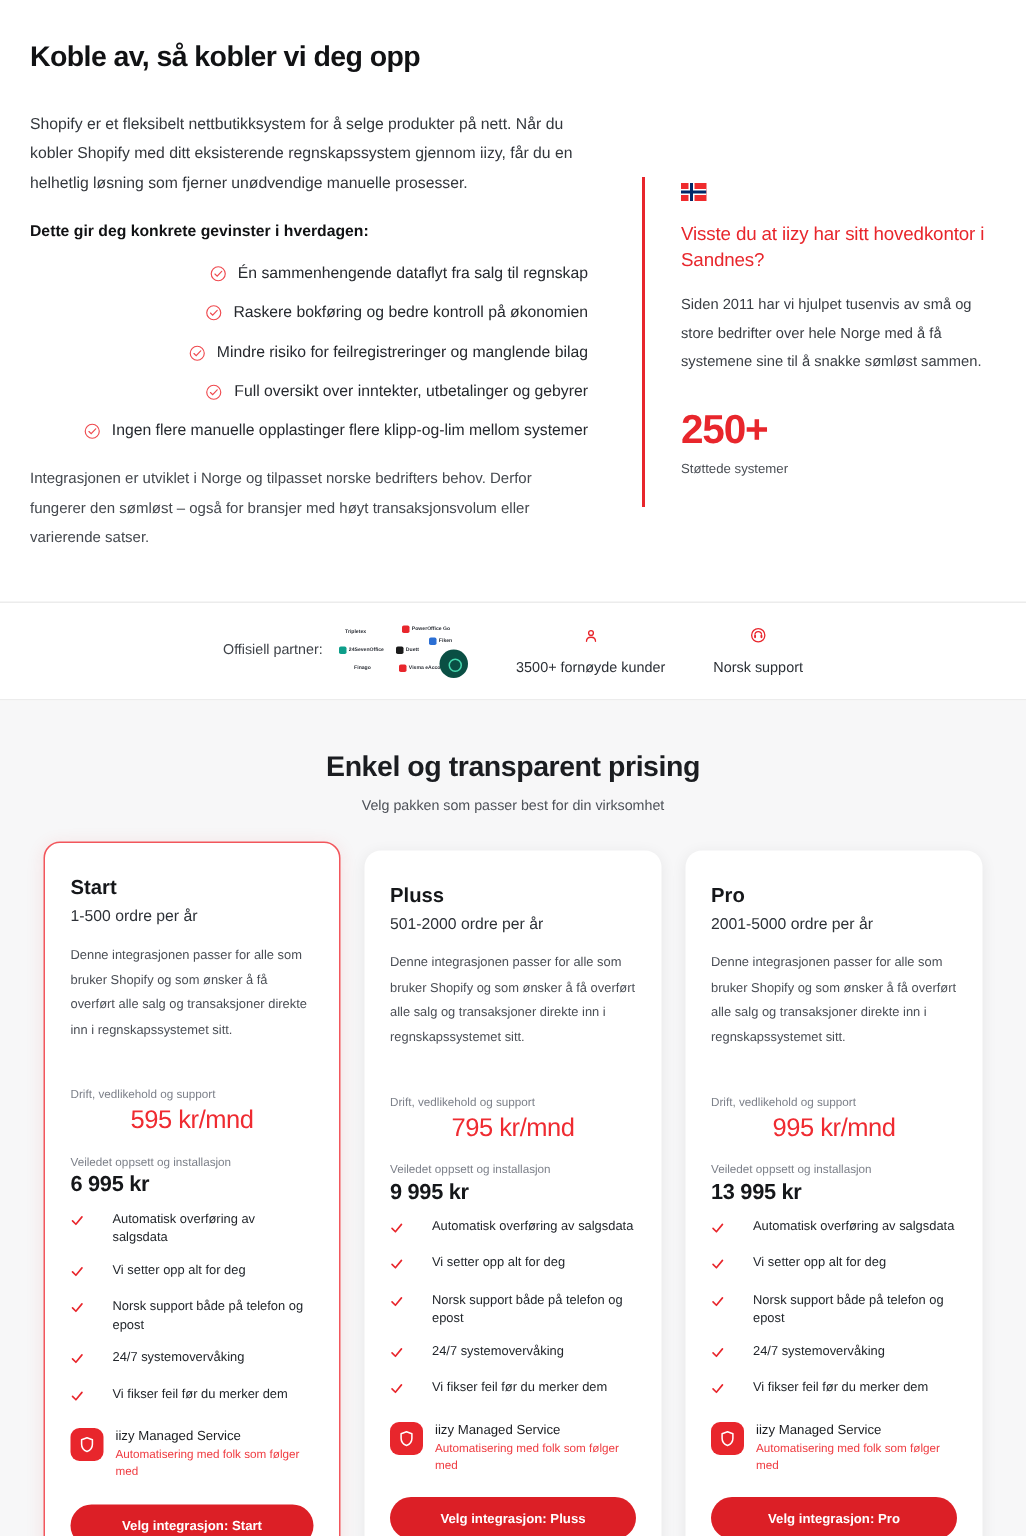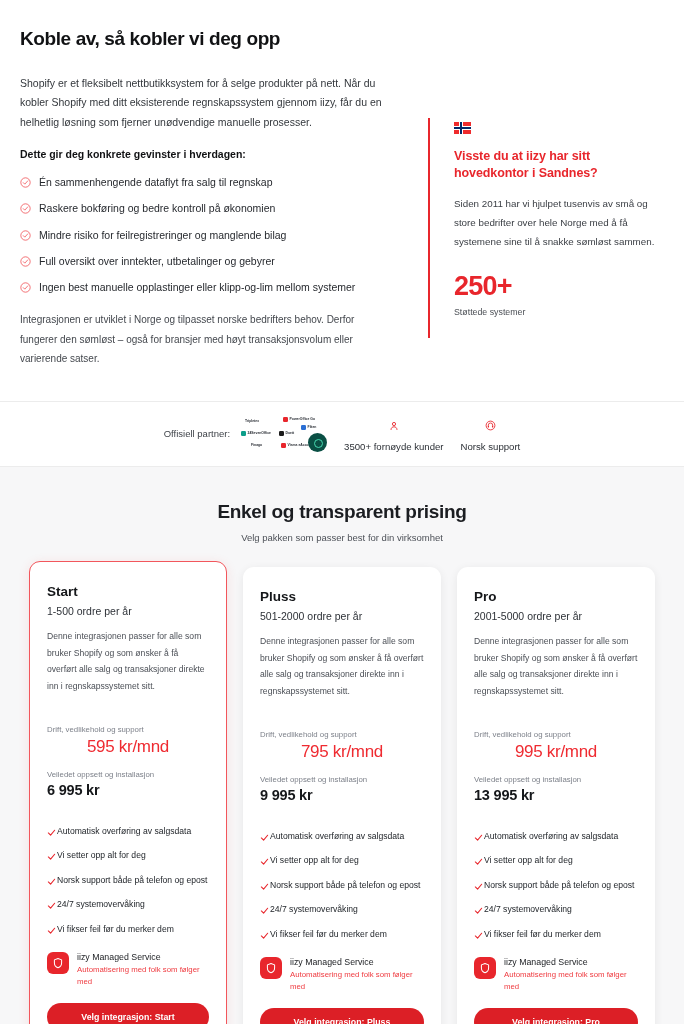--- a/index.html
+++ b/index.html
@@ -38,20 +38,21 @@
   }
   .benefit-list { list-style: none; margin-bottom: 16px; }
   .benefit-item {
     display: flex;
     align-items: flex-start;
     gap: 8px;
     margin-bottom: 12.5px;
     font-size: 10.5px;
     color: #26292e;
     line-height: 1.3;
+    justify-content: flex-end;
   }
   .check-circle {
     flex: 0 0 11px;
     width: 11px; height: 11px;
     margin-top: 1px;
   }
   .closing-p {
     font-size: 10px;
     line-height: 1.95;
     color: #44484e;
@@ -90,21 +91,21 @@
   .flag .flag-blue-v {
     position: absolute; left: 6px; top: 0; bottom: 0; width: 2px;
     background: #002868; z-index: 3;
   }
   .flag .flag-blue-h {
     position: absolute; top: 5px; left: 0; right: 0; height: 2px;
     background: #002868; z-index: 3;
   }
   .callout-title {
     color: #e8262c;
-    font-weight: bold;
+    font-weight: normal;
     font-size: 12.5px;
     line-height: 1.35;
     margin-bottom: 12px;
     letter-spacing: -0.1px;
   }
   .callout-body {
     font-size: 9.8px;
     line-height: 1.95;
     color: #3a3e44;
     margin-bottom: 22px;
@@ -122,23 +123,23 @@
   
   .trust-wrap {
     margin-top: 32px;
     border-top: 1px solid #ececec;
     border-bottom: 1px solid #ececec;
     padding: 14px 0;
     background: #fff;
   }
   .trust-bar {
     display: flex;
-    align-items: flex-end;
+    align-items: flex-start;
     justify-content: center;
-    gap: 17px;
+    gap: 32px;
   }
   .trust-partner { display: flex; align-items: center; gap: 9px; }
   .trust-label { font-size: 9.5px; color: #3f4349; }
   .logo-cluster {
     position: relative;
     width: 88px; height: 36px;
   }
   .logo-chip {
     position: absolute;
     font-size: 3.4px;
@@ -228,27 +229,27 @@
     color: #ef2b31;
     font-weight: normal;
     margin-bottom: 13px;
     letter-spacing: -0.3px;
     text-align: center;
   }
   .price-setup {
     font-size: 14.5px;
     color: #15171a;
     font-weight: bold;
-    margin-bottom: 27px;
+    margin-bottom: 8px;
     letter-spacing: -0.2px;
   }
   .feat-list { list-style: none; margin-bottom: 14px; }
   .feat-item {
     display: flex;
-    gap: 1px;
+    gap: 19px;
     align-items: flex-start;
     font-size: 8.6px;
     line-height: 1.45;
     color: #22262b;
     margin-bottom: 9px;
   }
   .feat-item .tick { flex: 0 0 9px; margin-top: 3px; }
   .managed {
     display: flex; gap: 8px; align-items: flex-start;
     margin-bottom: 16px; margin-top: 4px;
@@ -328,21 +329,21 @@
             </span>
             <span>Full oversikt over inntekter, utbetalinger og gebyrer</span>
           </li>
           <li class="benefit-item">
             <span class="check-circle">
               <svg width="11" height="11" viewBox="0 0 20 20">
                   <circle cx="10" cy="10" r="8.5" fill="none" stroke="#ef4a4f" stroke-width="1.4"></circle>
                   <path d="M6 10.3l2.7 2.7L14.2 7" fill="none" stroke="#ef4a4f" stroke-width="1.4" stroke-linecap="round"></path>
                 </svg>
             </span>
-            <span>Ingen best manuelle opplastinger eller klipp-og-lim mellom systemer</span>
+            <span>Ingen flere manuelle opplastinger flere klipp-og-lim mellom systemer</span>
           </li>
         </ul>
 
         <p class="closing-p">Integrasjonen er utviklet i Norge og tilpasset norske bedrifters behov. Derfor fungerer den sømløst – også for bransjer med høyt transaksjonsvolum eller varierende satser.</p>
       </div>
 
       <div class="col-right">
         <div class="callout">
           <div class="flag">
             <span class="flag-blue-v"></span>

